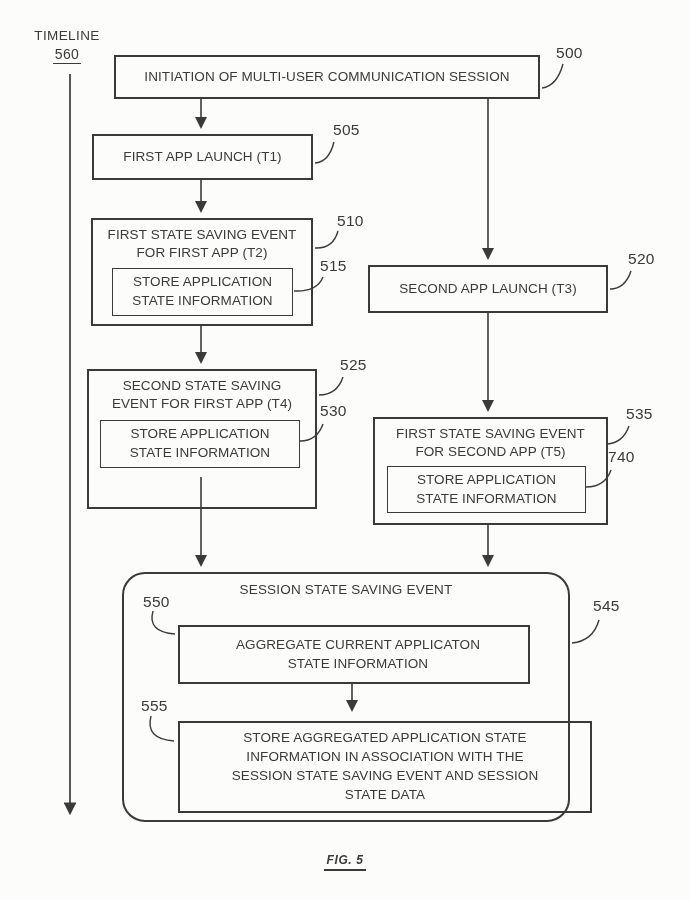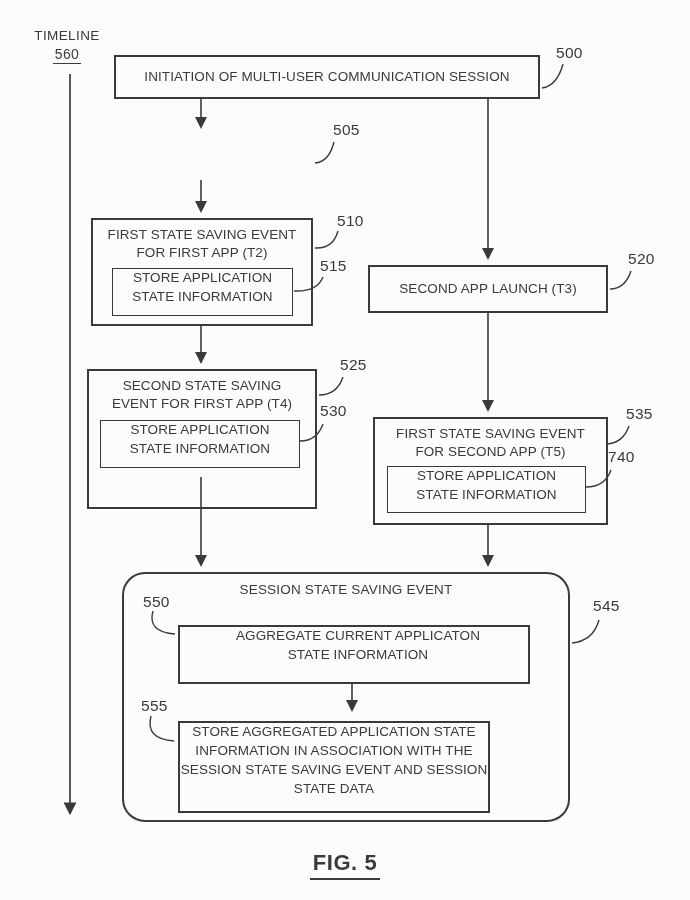--- a/index.html
+++ b/index.html
@@ -14,33 +14,33 @@
   .connector-layer { position:absolute; left:0; top:0; width:690px; height:900px; pointer-events:none; }
   .box {
     position:absolute; border:2px solid var(--ink); box-sizing:border-box;
     display:flex; align-items:center; justify-content:center; text-align:center;
     font-size:13.5px; line-height:1.35; letter-spacing:0.1px;
   }
   .box.titled { align-items:flex-start; }
   .box .title { display:block; margin:0 auto; padding-top:6px; }
   .inner-box {
     position:absolute; border:1.7px solid var(--ink); box-sizing:border-box;
-    display:flex; justify-content:center; text-align:center;
+    display:flex; align-items:center; justify-content:center; text-align:center;
     font-size:13.5px; line-height:1.4;
   }
   .ref {
     position:absolute; font-size:15.5px; letter-spacing:0.3px; color:var(--ink);
   }
   .timeline-block { position:absolute; left:28px; top:28px; width:78px; text-align:center; font-size:13.5px; letter-spacing:0.4px; }
   .timeline-ref { display:inline-block; margin-top:3px; border-bottom:1.6px solid var(--ink); padding:0 2px 1px 2px; font-size:14px; }
   .fig-caption {
     position:absolute; left:0; right:0; top:850px; text-align:center;
   }
   .fig-caption span {
-    display:inline-block; font-size:22px; font-weight:bold; 
+    display:inline-block; font-size:12px; font-weight:bold; font-style:italic;
     letter-spacing:0.6px; border-bottom:2.6px solid var(--ink); padding:0 3px 2px 3px;
   }
   .wrap-210 { max-width:212px; }
   .wrap-200 { max-width:202px; }
   .wrap-215 { max-width:218px; }
   .wrap-140 { max-width:145px; }
   .wrap-180 { max-width:178px; }
   .wrap-270 { max-width:272px; }
   .wrap-330 { max-width:334px; }
   .big-title { position:absolute; top:7px; left:0; width:100%; text-align:center; font-size:13.5px; letter-spacing:0.2px; }
@@ -85,20 +85,23 @@
   <div class="timeline-block">
     <div>TIMELINE</div>
     <span class="timeline-ref">560</span>
   </div>
 
   <div class="box" style="left:114px; top:55px; width:426px; height:44px;">
     <span class="title" style="padding-top:0;">INITIATION OF MULTI-USER COMMUNICATION SESSION</span>
   </div>
   <div class="ref" style="left:556px; top:44px;">500</div>
 
+  <div class="box" style="left:92px; top:134px; width:221px; height:46px;">
+    <span class="title" style="padding-top:0;">FIRST APP LAUNCH (T1)</span>
+  </div>
   <div class="ref" style="left:333px; top:121px;">505</div>
 
   <div class="box titled" style="left:91px; top:218px; width:222px; height:108px;">
     <span class="title wrap-210">FIRST STATE SAVING EVENT FOR FIRST APP (T2)</span>
     <div class="inner-box" style="left:19px; top:48px; width:181px; height:48px;">
       <span class="wrap-140">STORE APPLICATION STATE INFORMATION</span>
     </div>
   </div>
   <div class="ref" style="left:337px; top:212px;">510</div>
   <div class="ref" style="left:320px; top:257px;">515</div>
@@ -124,21 +127,21 @@
     </div>
   </div>
   <div class="ref" style="left:626px; top:405px;">535</div>
   <div class="ref" style="left:608px; top:448px;">740</div>
 
   <div class="box titled" style="left:122px; top:572px; width:448px; height:250px;border-radius:23px;">
     <span class="big-title">SESSION STATE SAVING EVENT</span>
     <div class="inner-box" style="left:54px; top:51px; width:352px; height:59px; border-width:2px;padding-left:8px;">
       <span class="wrap-270">AGGREGATE CURRENT APPLICATON STATE INFORMATION</span>
     </div>
-    <div class="inner-box" style="left:54px; top:147px; width:312px; height:92px; border-width:2px;">
+    <div class="inner-box" style="left:54px; top:147px; width:414px; height:92px; border-width:2px;">
       <span class="wrap-330">STORE AGGREGATED APPLICATION STATE INFORMATION IN ASSOCIATION WITH THE SESSION STATE SAVING EVENT AND SESSION STATE DATA</span>
     </div>
   </div>
   <div class="ref" style="left:593px; top:597px;">545</div>
   <div class="ref" style="left:143px; top:593px;">550</div>
   <div class="ref" style="left:141px; top:697px;">555</div>
 
   <div class="fig-caption">
     <span>FIG. 5</span>
   </div>

